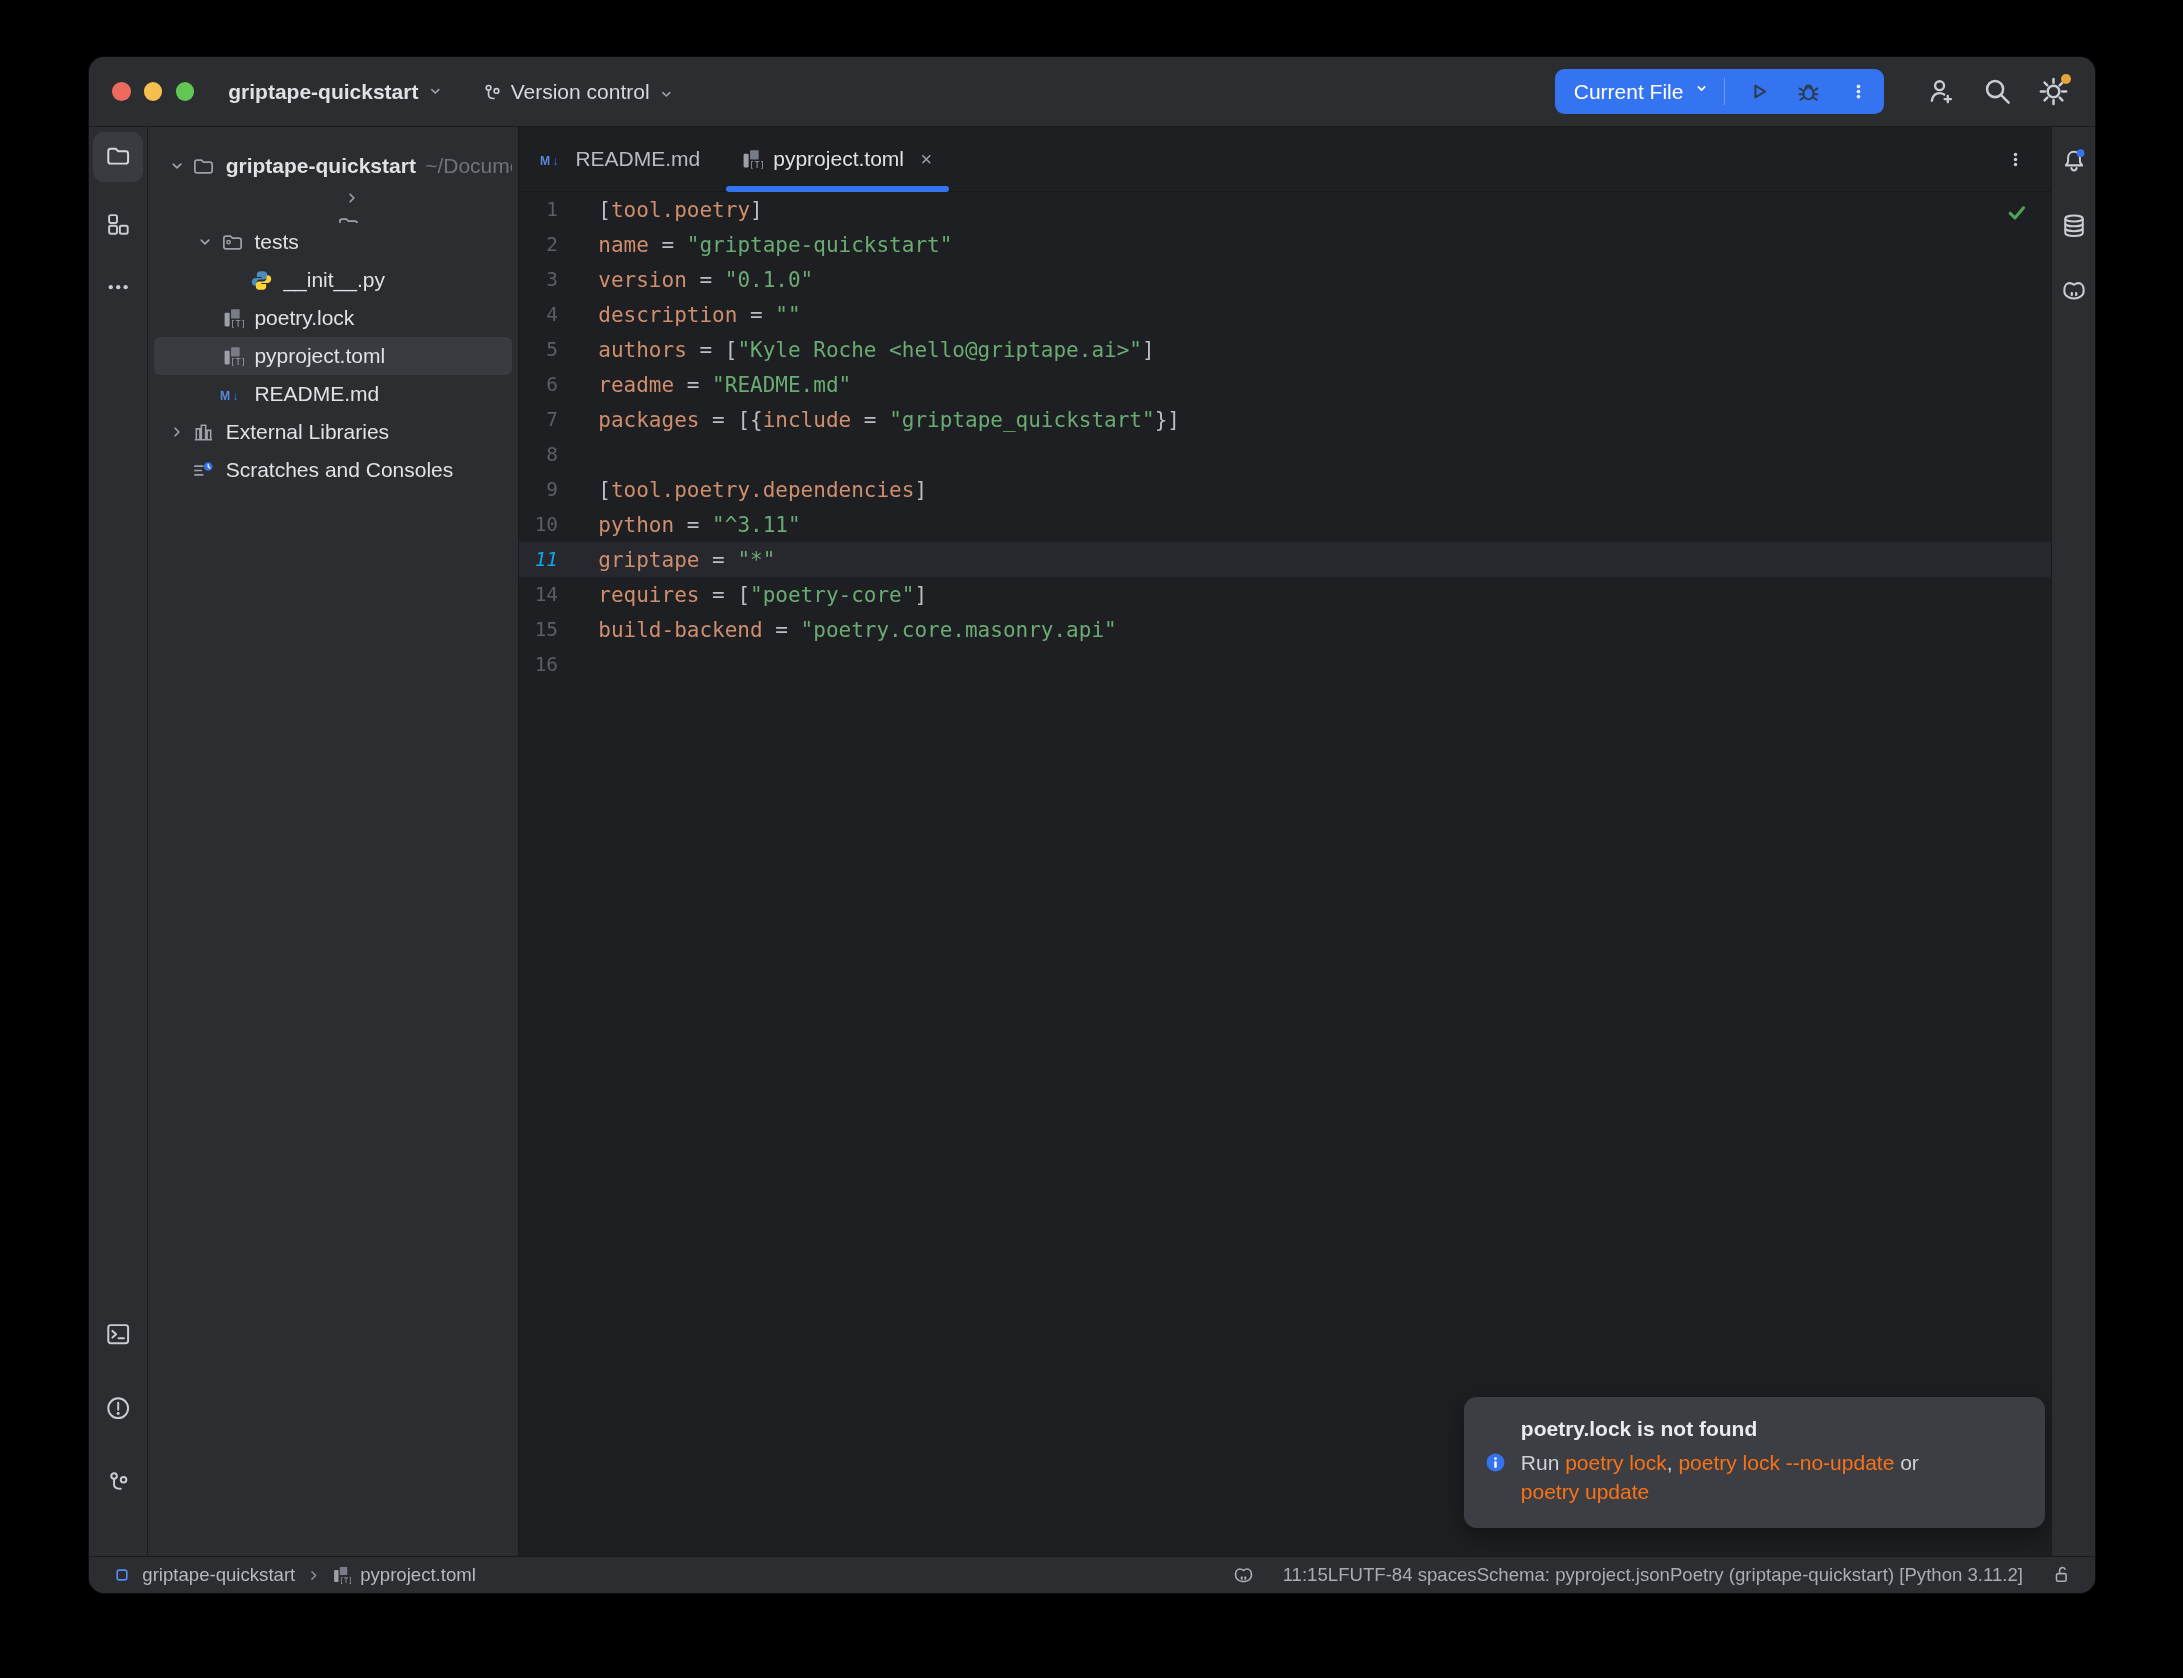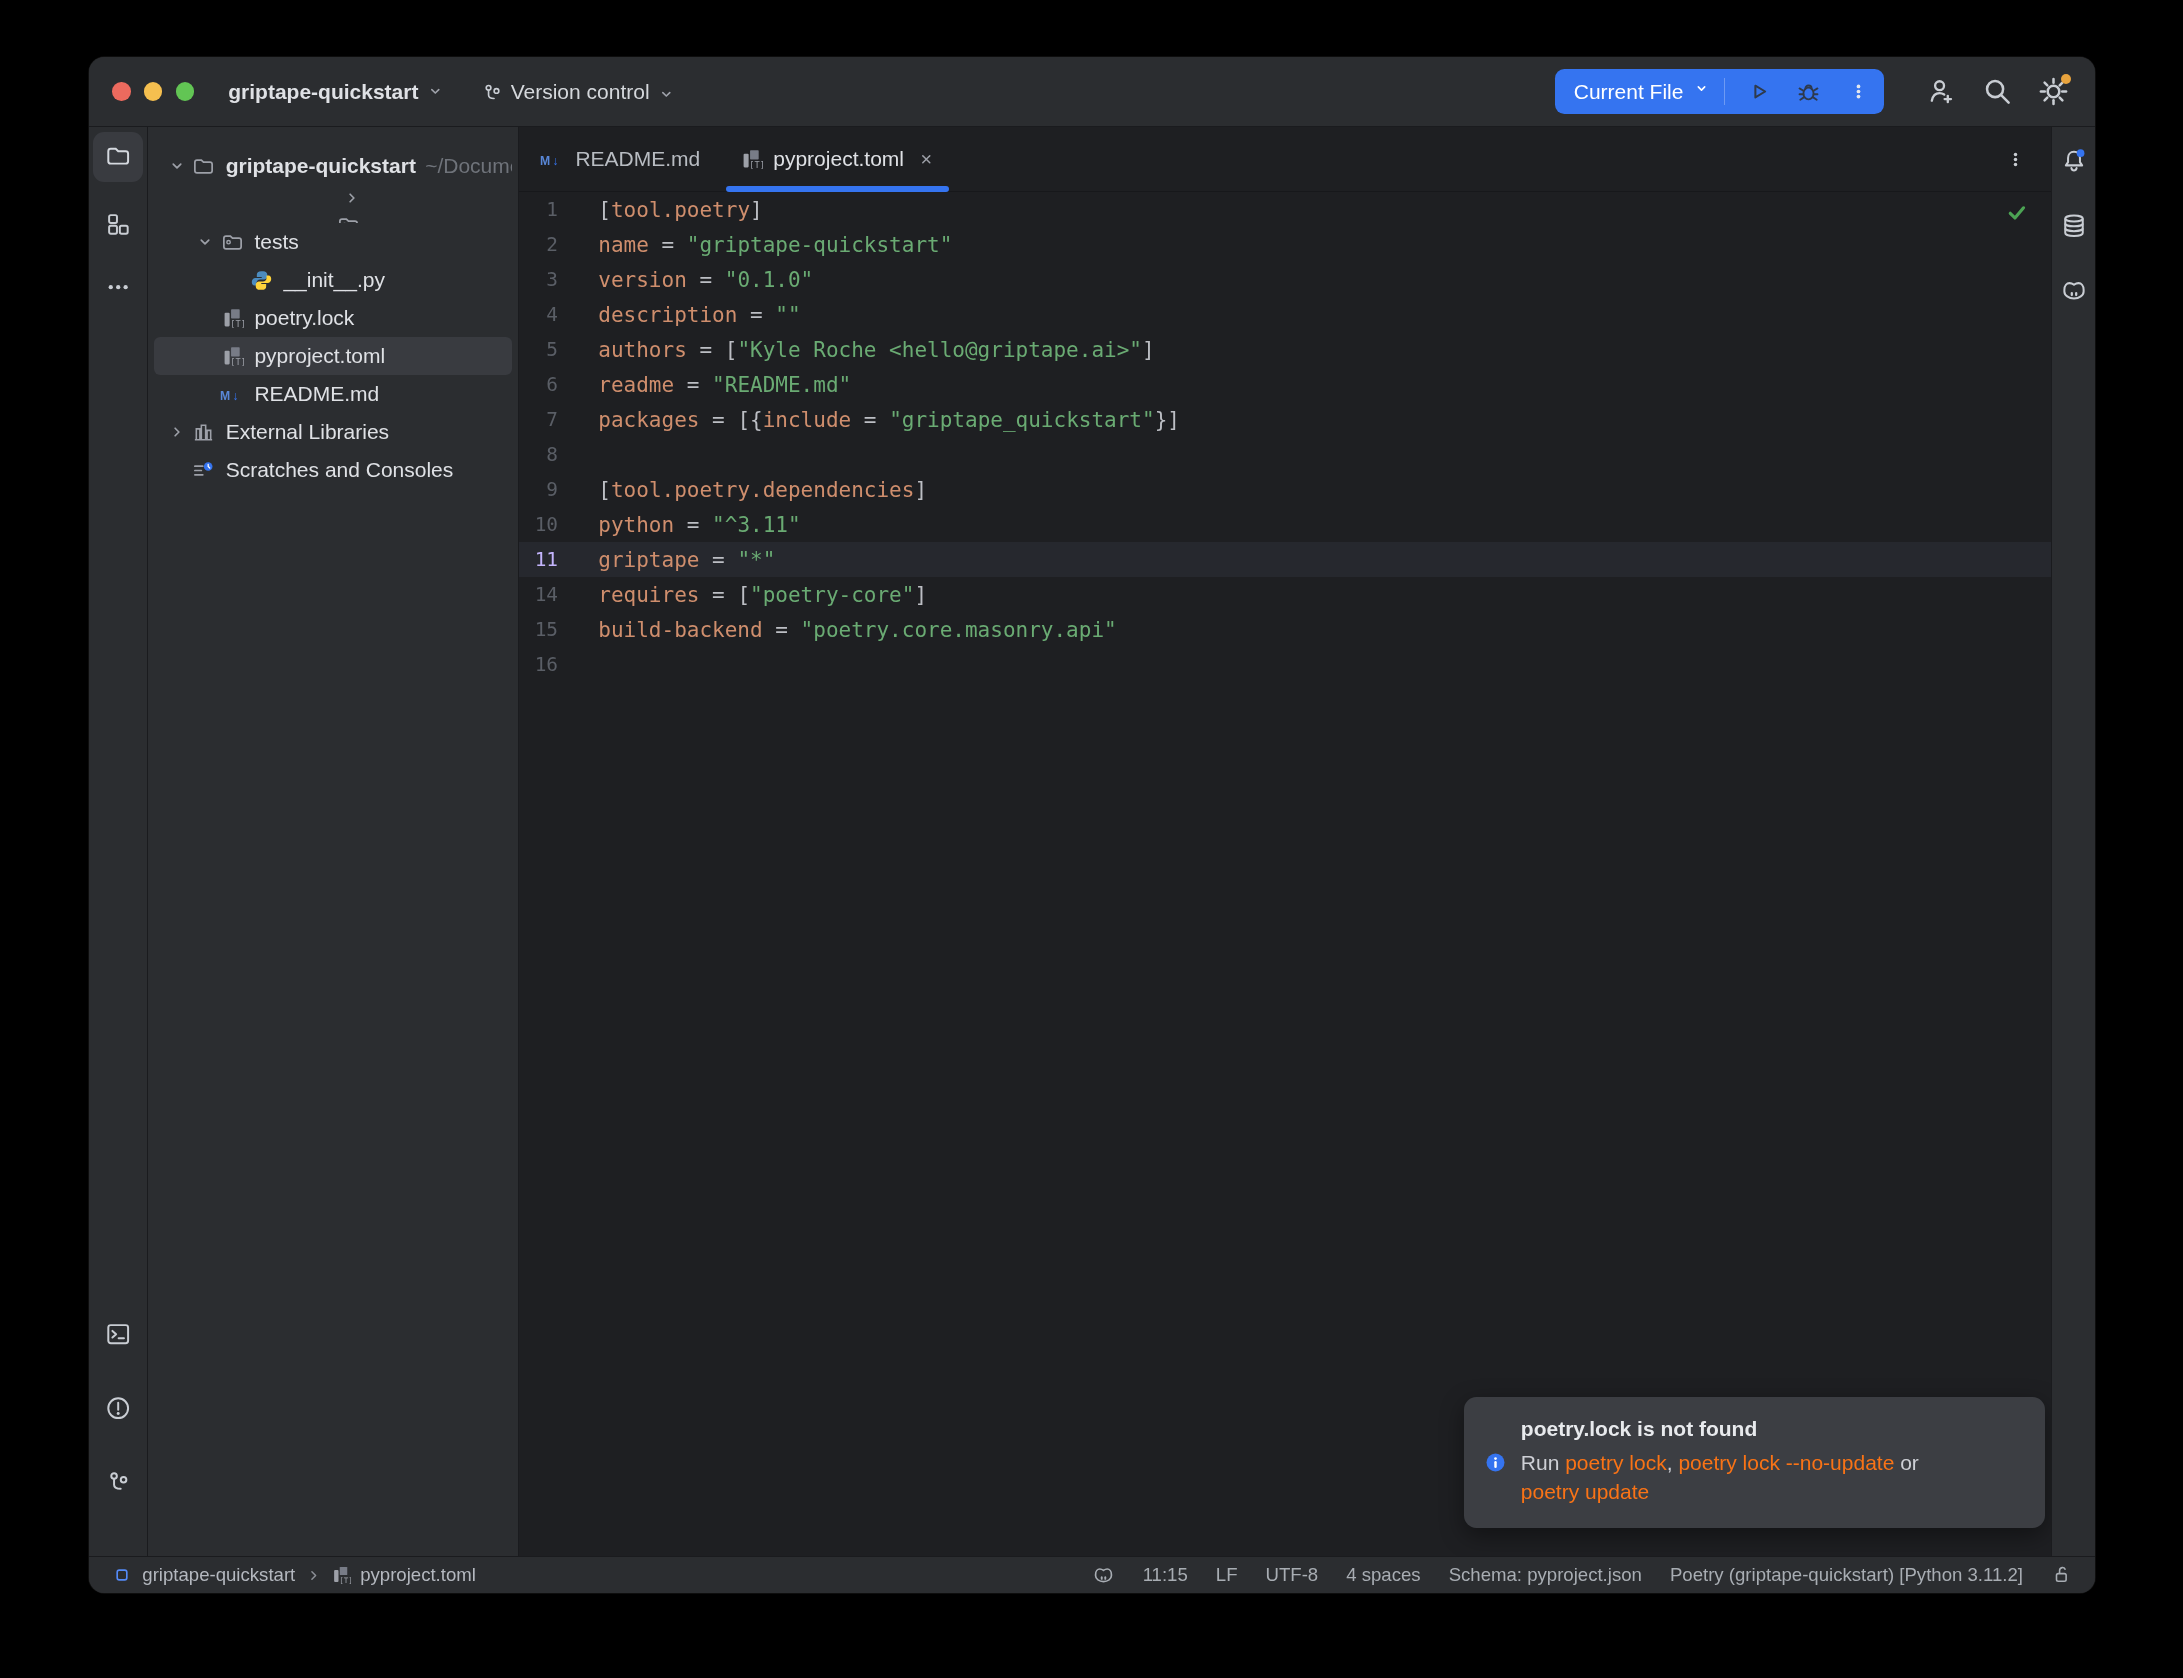--- a/index.html
+++ b/index.html
@@ -56,21 +56,21 @@
   .tab.active::after{content:"";position:absolute;left:6.2px;right:6.2px;bottom:-0.8px;height:5.4px;border-radius:3.1px;background:#3574F0;}
   .tab-close{display:flex;align-items:center;margin-left:3.1px;}
   .tabbar-kebab{margin-left:auto;margin-right:18.6px;align-self:center;width:34px;height:34px;
     display:flex;align-items:center;justify-content:center;}
   .editor-body{flex:1;position:relative;overflow:hidden;}
   .code{position:absolute;inset:0;}
   .code-row{display:flex;height:35px;align-items:center;font-family:"DejaVu Sans Mono","Liberation Mono",monospace;font-size:21px;}
   .code-row.current{background:#26282E;}
   .gut{flex:0 0 70px;width:70px;box-sizing:border-box;text-align:right;padding-right:31px;
     color:#5A5E66;font-size:19.4px;}
-  .code-row.current .gut{color:#c4b5fd;}
+  .code-row.current .gut{color:#0ea5e9;font-style:italic;}
   .code-text{margin-left:9.3px;white-space:pre;}
   .tok-key{color:#CF8E6D}.tok-str{color:#6AAB73}.tok-punc{color:#BCBEC4}
   .inspect-check{position:absolute;top:7.8px;right:22px;}
 
   
   .notification{position:absolute;right:6.2px;bottom:28px;width:581px;box-sizing:border-box;background:#3C3E43;
     border-radius:12.4px;padding:20px 23px 22px 20px;display:flex;gap:14px;font-size:21px;
     box-shadow:0 7.8px 23px rgba(0,0,0,0.4);}
   .notif-icon{flex:0 0 23px;margin-top:2.3px;}
   .notif-title{font-weight:700;color:#E8EAED;margin-bottom:7px;}
@@ -539,21 +539,21 @@
           <text x="13" y="28" font-size="12" fill="#9DA0A8" font-family="monospace">[T]</text>
         </svg>
       <span>pyproject.toml</span>
     </div>
     <div class="sb-right">
       <svg width="23" height="23" viewBox="0 0 32 32">
           <path d="M5 14.5c0-4.8 2.8-7.5 5.8-7.5 1.9 0 3.7.8 5.2 1.9 1.5-1.1 3.3-1.9 5.2-1.9 3 0 5.8 2.7 5.8 7.5v2c0 4.5-5 8-11 8s-11-3.5-11-8v-2z" fill="none" stroke="#A8ADB3" stroke-width="2.3"></path>
           <rect x="12.2" y="17" width="2.6" height="5" rx="1.3" fill="#A8ADB3"></rect>
           <rect x="17.2" y="17" width="2.6" height="5" rx="1.3" fill="#A8ADB3"></rect>
         </svg>
-      <span id="segs" style="display:flex;gap:28px;align-items:flex-end;">
+      <span id="segs" style="display:flex;align-items:flex-end;">
           <span class="seg">11:15</span>
           <span class="seg">LF</span>
           <span class="seg">UTF-8</span>
           <span class="seg">4 spaces</span>
           <span class="seg">Schema: pyproject.json</span>
           <span class="seg">Poetry (griptape-quickstart) [Python 3.11.2]</span>
         </span>
       <svg width="22" height="22" viewBox="0 0 32 32">
           <g fill="none" stroke="#A8ADB3" stroke-width="2.3">
             <rect x="8" y="14" width="14" height="11" rx="2.5"></rect>

